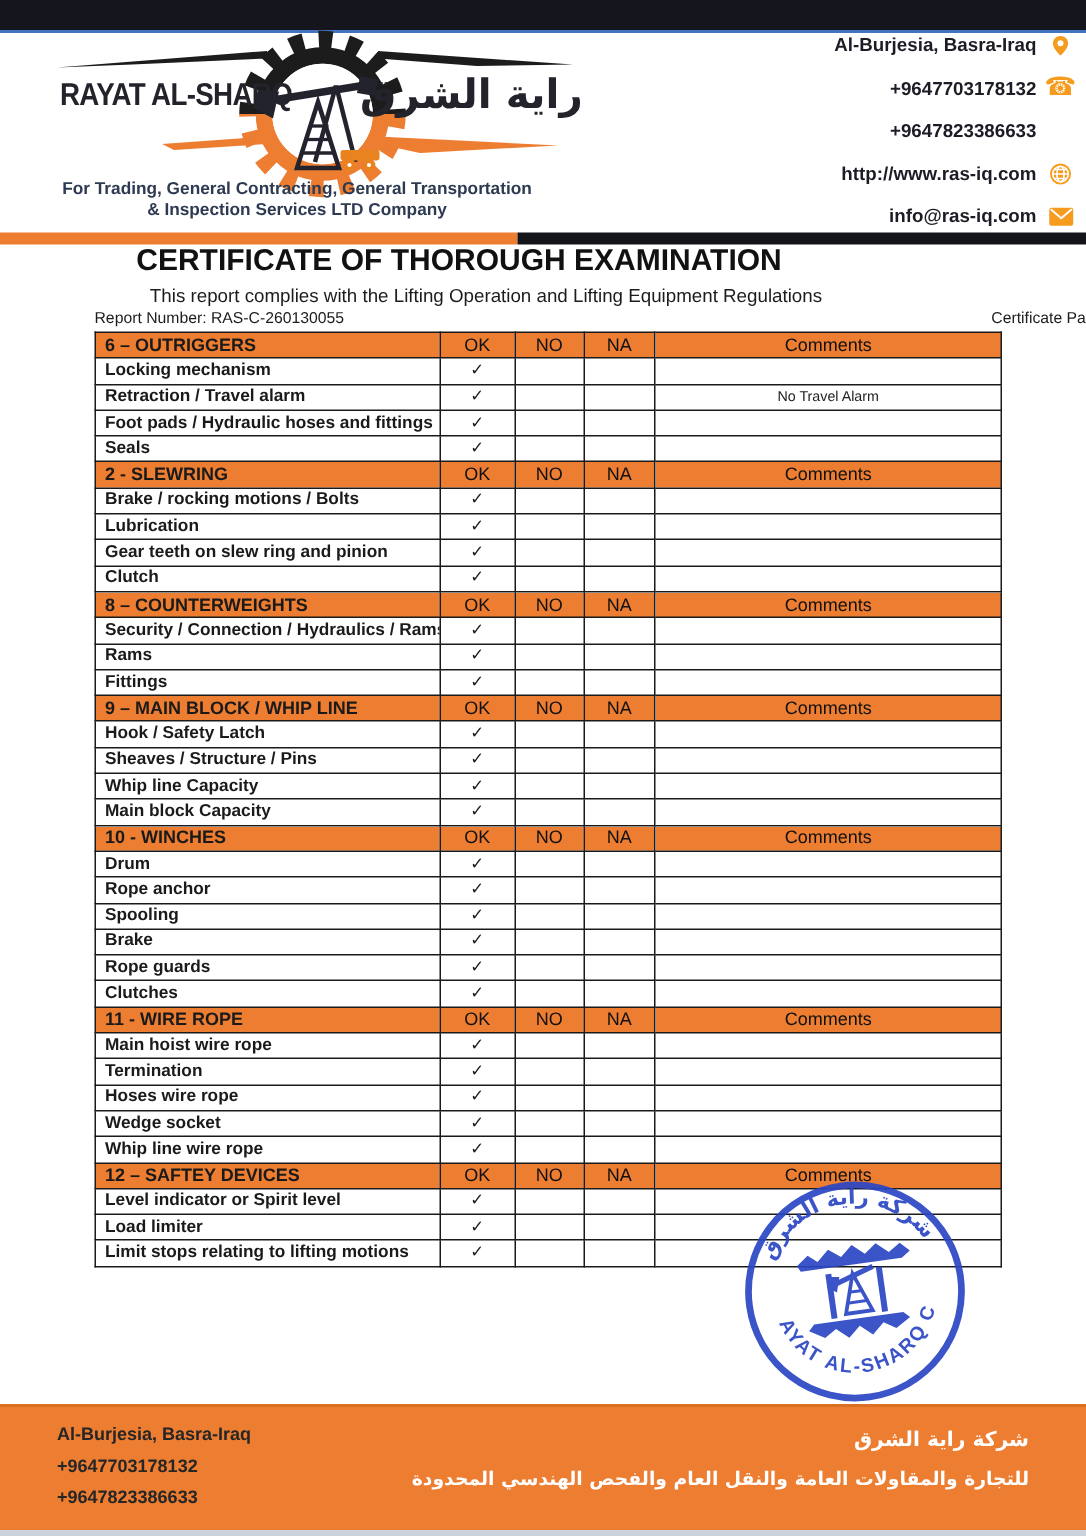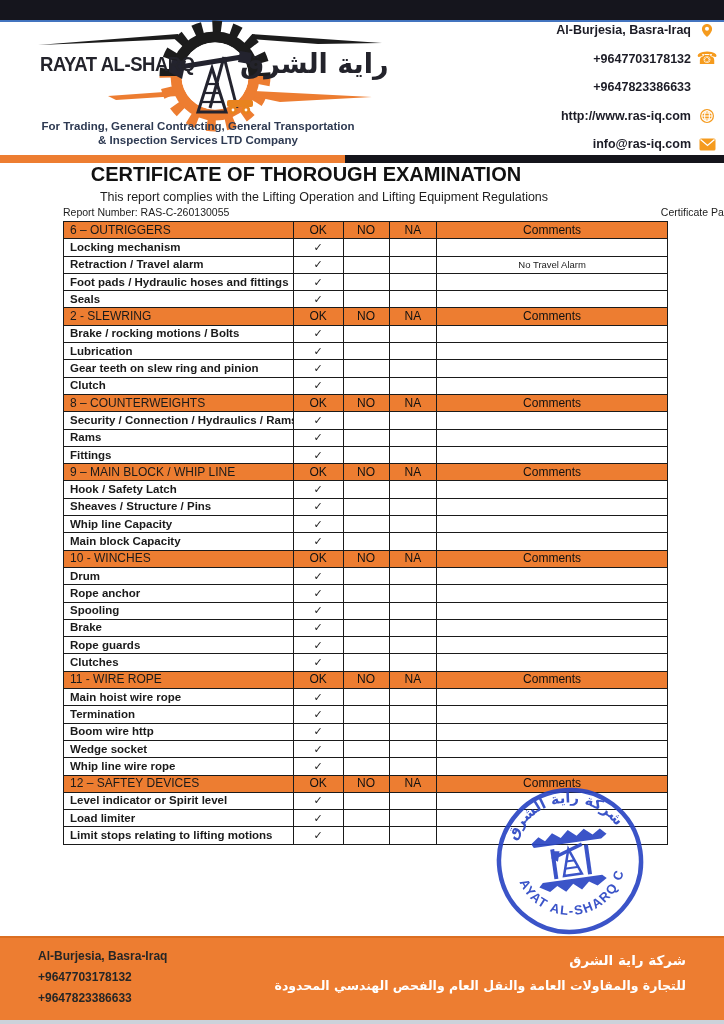--- a/index.html
+++ b/index.html
@@ -41,21 +41,21 @@
               justify-content:space-between;font-size:10.5px;font-weight:400;color:#1c1c1c;}
 
   
   table.chk{position:absolute;left:63px;top:221px;width:605px;border-collapse:collapse;
             table-layout:fixed;}
   table.chk td{border:1px solid #1a1a1a;height:16.3px;padding:0 0 0 0;overflow:hidden;
                line-height:15px;vertical-align:middle;}
   td.c-item{padding-left:6px !important;font-size:11.5px;font-weight:700;white-space:nowrap;}
   td.c-mark{text-align:center;font-size:11px;}
   td.c-comment{text-align:center;font-size:9.5px;color:#222;}
-  tr.section-row td{background:#ED7D31;font-weight:400;}
+  tr.section-row td{background:#ED7D31;font-weight:700;}
   tr.section-row td.c-item{font-size:12px;}
   tr.section-row td.c-mark,tr.section-row td.c-comment{font-size:12px;font-weight:400;color:#111;}
 
   
   .stamp{position:absolute;left:492px;top:783px;width:156px;height:156px;transform:rotate(-8deg);
          opacity:.92;}
 
   
   .footer{position:absolute;left:0;top:936px;width:724px;height:84px;background:#ED7D31;
           border-top:2px solid #db6f22;}
@@ -386,21 +386,21 @@
           <td class="c-comment"></td>
         </tr>
         <tr>
           <td class="c-item">Termination</td>
           <td class="c-mark">✓</td>
           <td class="c-mark"></td>
           <td class="c-mark"></td>
           <td class="c-comment"></td>
         </tr>
         <tr>
-          <td class="c-item">Boom wire http</td>
+          <td class="c-item">Hoses wire rope</td>
           <td class="c-mark">✓</td>
           <td class="c-mark"></td>
           <td class="c-mark"></td>
           <td class="c-comment"></td>
         </tr>
         <tr>
           <td class="c-item">Wedge socket</td>
           <td class="c-mark">✓</td>
           <td class="c-mark"></td>
           <td class="c-mark"></td>

